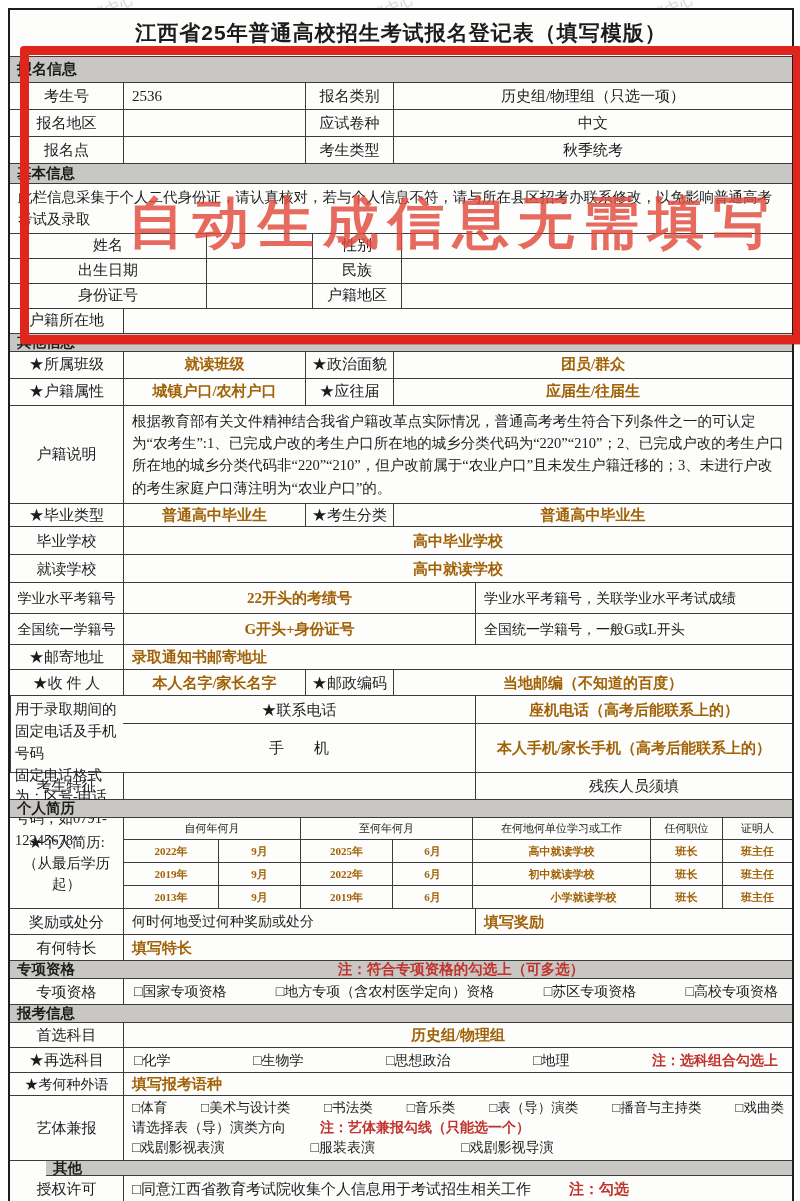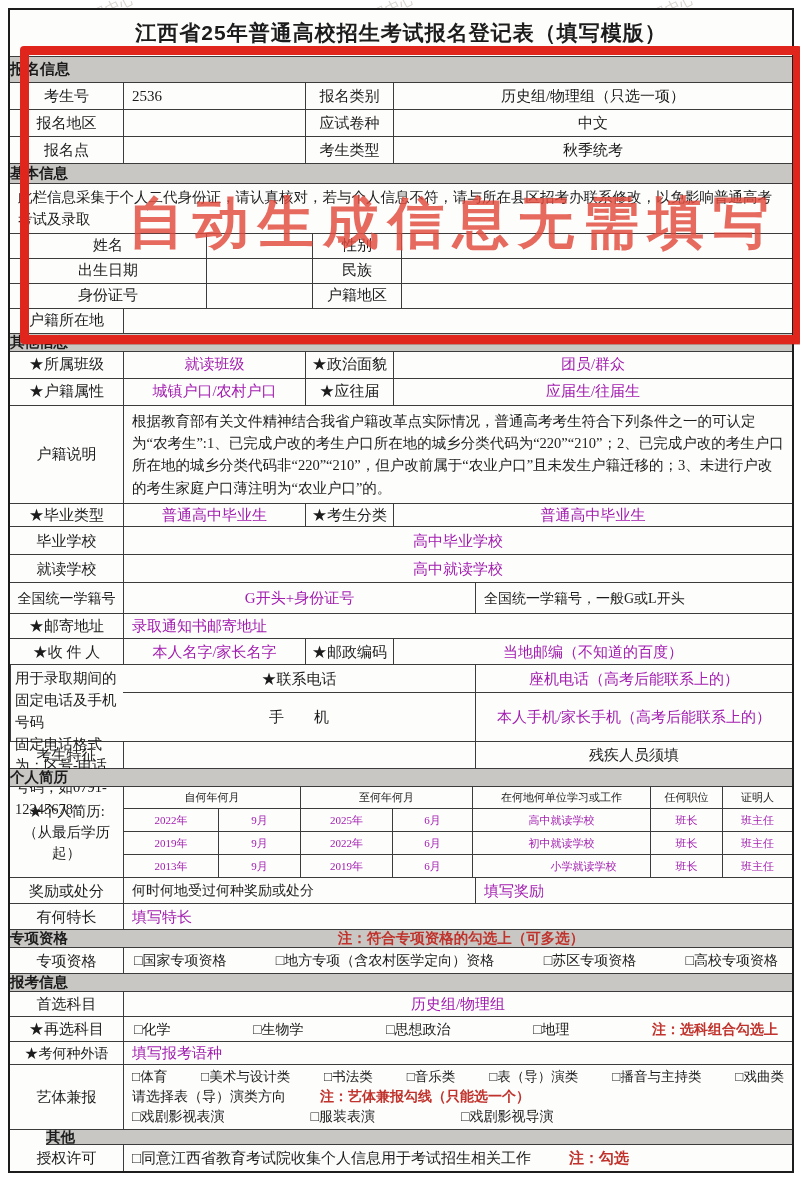--- a/index.html
+++ b/index.html
@@ -12,26 +12,26 @@
   .wm{position:absolute;font-size:15px;color:rgba(168,152,146,.42);transform:rotate(-27deg);
       white-space:nowrap;font-family:"Liberation Sans","DejaVu Sans",sans-serif;}
   
   .sheet{position:absolute;left:8px;top:8px;width:782px;border:2px solid #1d1d1d;background:#fdfdfc;z-index:2;}
   .row{display:grid;border-bottom:1px solid #3c3c3c;background:#fdfdfc;}
   .c{display:flex;align-items:center;justify-content:center;text-align:center;
      padding:0 4px;font-size:15px;line-height:1.25;overflow:hidden;}
   .bl{border-left:1px solid #3c3c3c;}
   .bt{border-top:1px solid #3c3c3c;}
   .left{justify-content:flex-start;text-align:left;padding-left:8px;}
-  .red{color:#a21caf;font-weight:400;}
+  .red{color:#a16207;font-weight:700;}
   .note-red{color:#c0322b;font-weight:700;}
   .sm{font-size:14px;}
   
   .sec-bar{position:relative;display:flex;align-items:center;background:#c8c7c4;
-           border-bottom:1px solid #3c3c3c;font-weight:700;font-size:14.5px;}
+           border-bottom:1px solid #3c3c3c;padding-left:7px;font-weight:700;font-size:14.5px;}
   .bar-note{position:absolute;left:120px;right:0;text-align:center;color:#c0322b;font-weight:700;font-size:14.5px;}
   
   .g-reg{grid-template-columns:113px 182px 88px 1fr;}
   .g-basic{grid-template-columns:196px 106px 89px 1fr;}
   .g-full{grid-template-columns:113px 1fr;}
   .g-split{grid-template-columns:113px 352px 1fr;}
   
   .h-title{height:46px;border-bottom:1px solid #3c3c3c;display:flex;align-items:center;justify-content:center;}
   .title-text{font-family:"Liberation Sans","DejaVu Sans",sans-serif;font-weight:700;font-size:21px;letter-spacing:1px;}
   .bar-lg{height:25px;font-size:15px;}
@@ -178,20 +178,25 @@
   </div>
   <div class="row g-full r27">
     <div class="c">毕业学校</div>
     <div class="c bl red">高中毕业学校</div>
   </div>
   <div class="row g-full r27">
     <div class="c">就读学校</div>
     <div class="c bl red">高中就读学校</div>
   </div>
   <div class="row g-split r30">
+    <div class="c sm">学业水平考籍号</div>
+    <div class="c bl red">22开头的考绩号</div>
+    <div class="c bl left sm">学业水平考籍号，关联学业水平考试成绩</div>
+  </div>
+  <div class="row g-split r30">
     <div class="c sm">全国统一学籍号</div>
     <div class="c bl red">G开头+身份证号</div>
     <div class="c bl left sm">全国统一学籍号，一般G或L开头</div>
   </div>
   <div class="row g-full r24">
     <div class="c">★邮寄地址</div>
     <div class="c bl left red">录取通知书邮寄地址</div>
   </div>
   <div class="row g-reg r25">
     <div class="c">★收 件 人</div>

